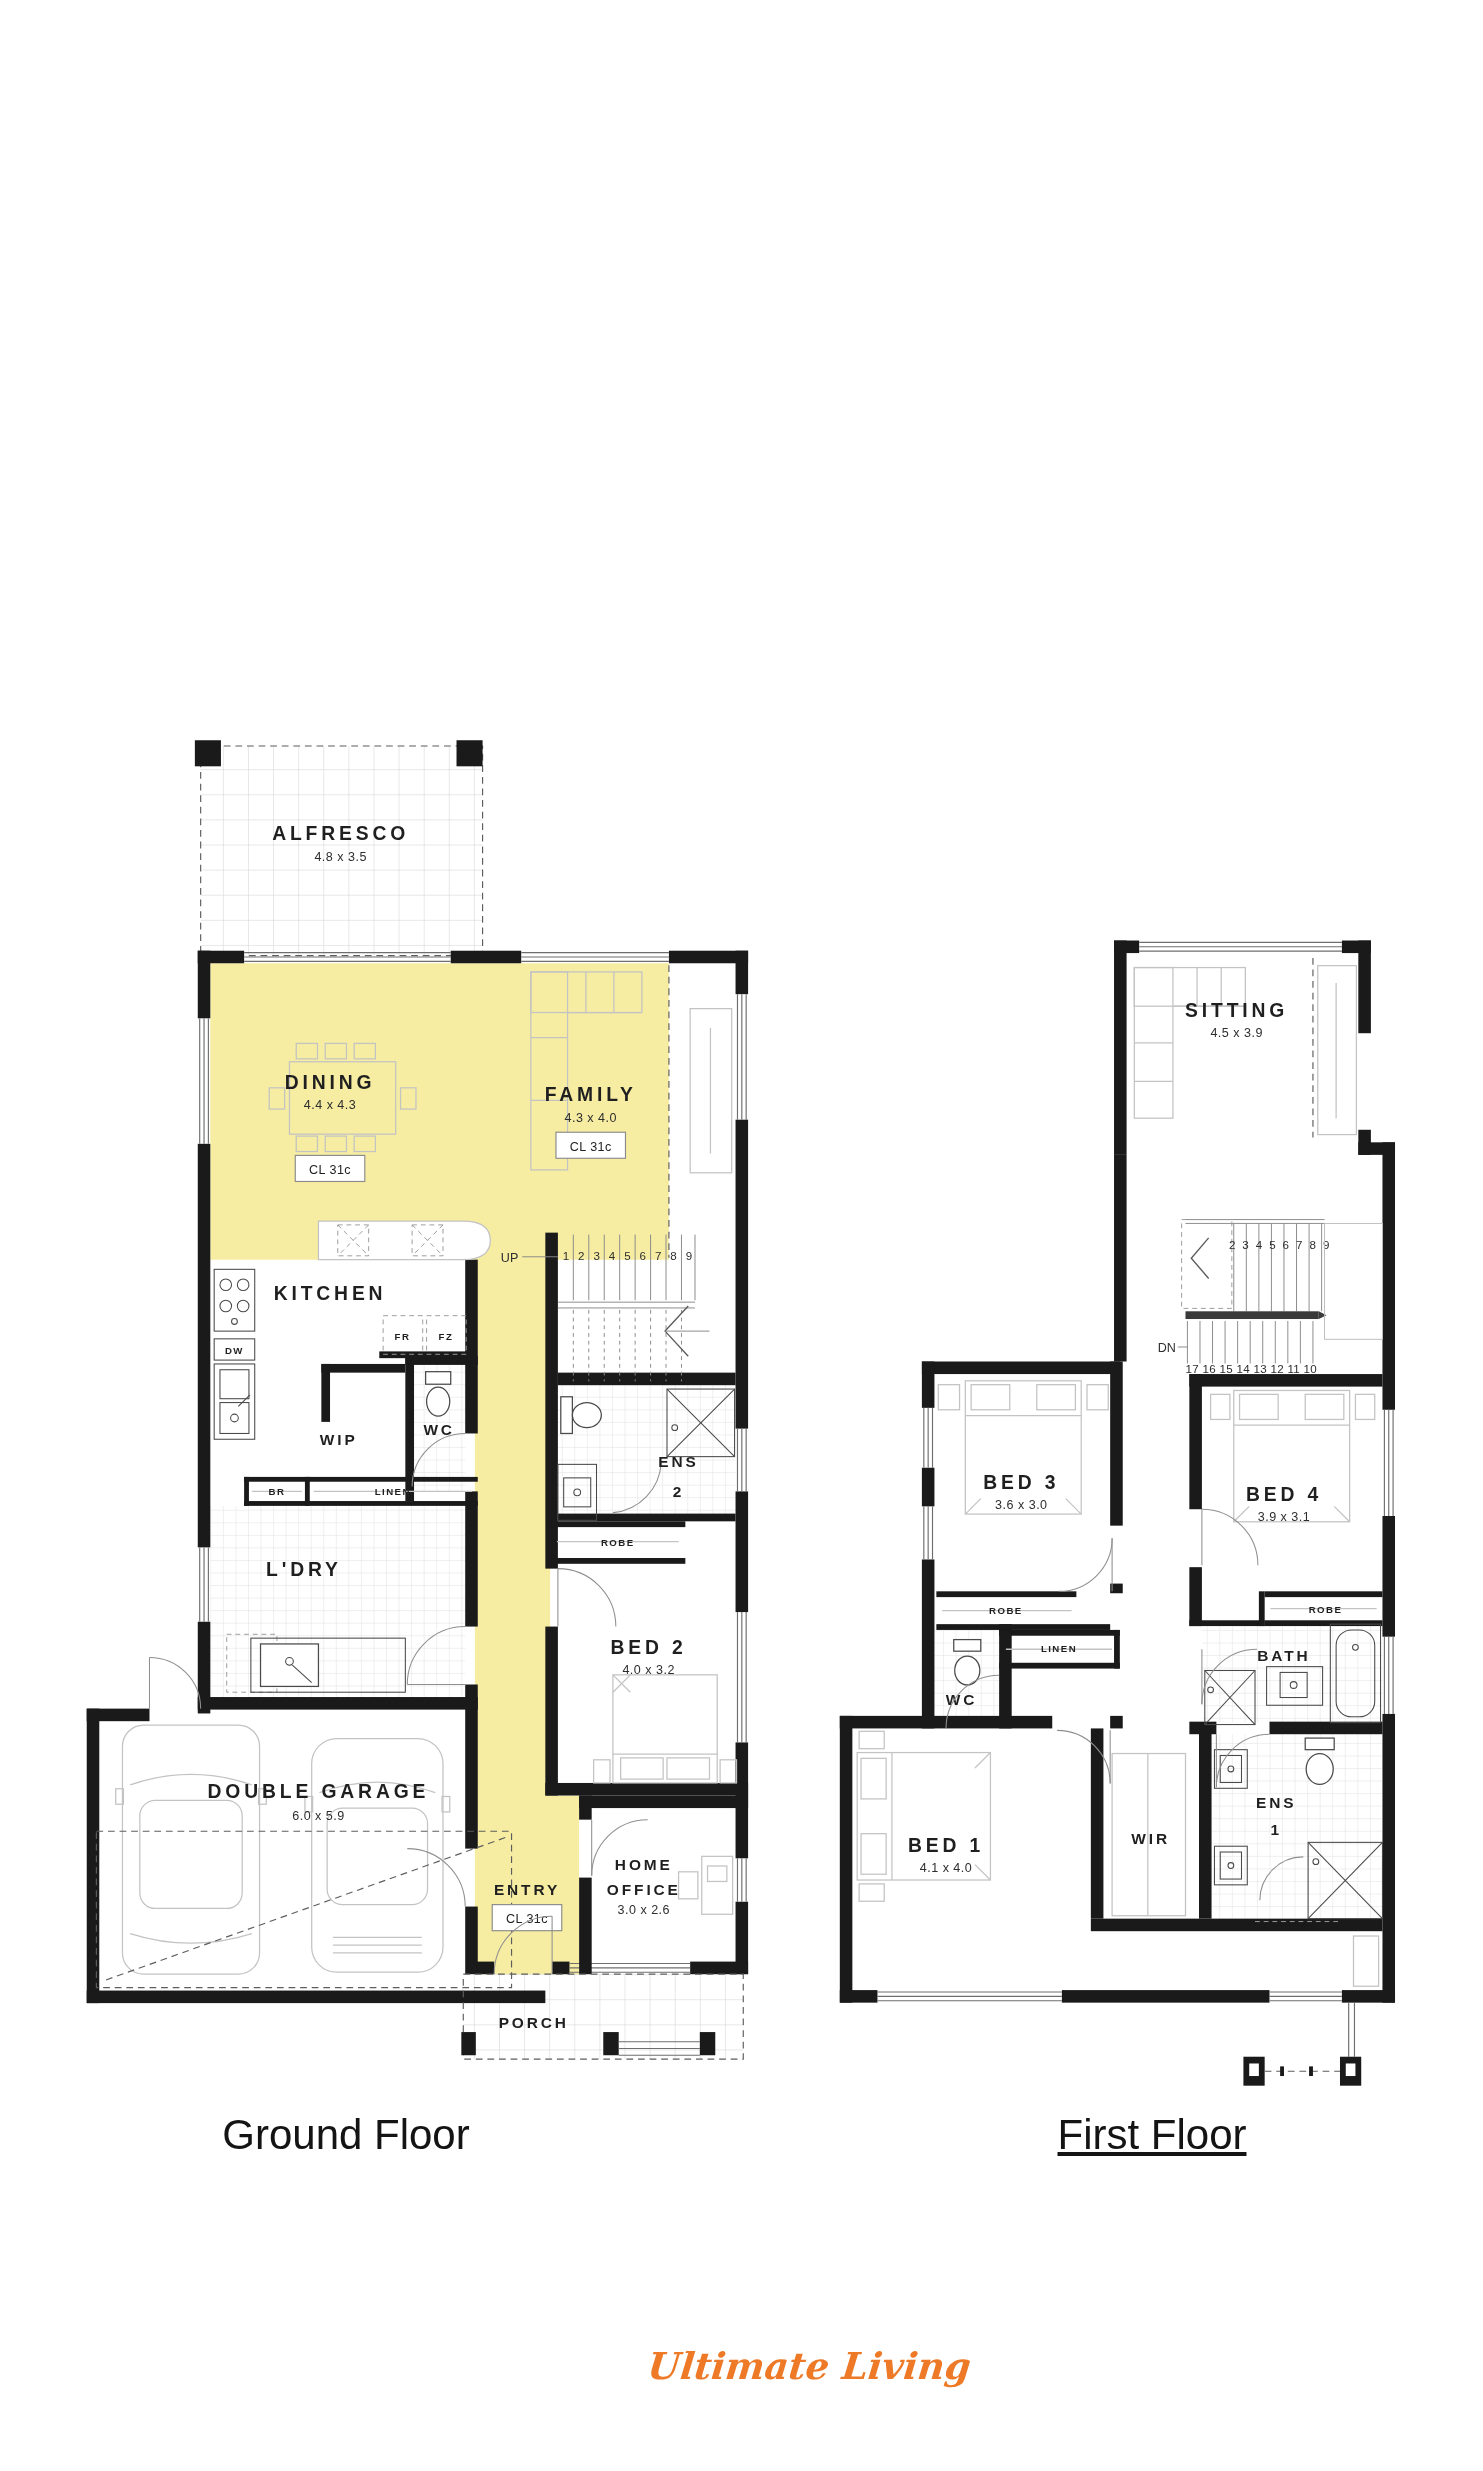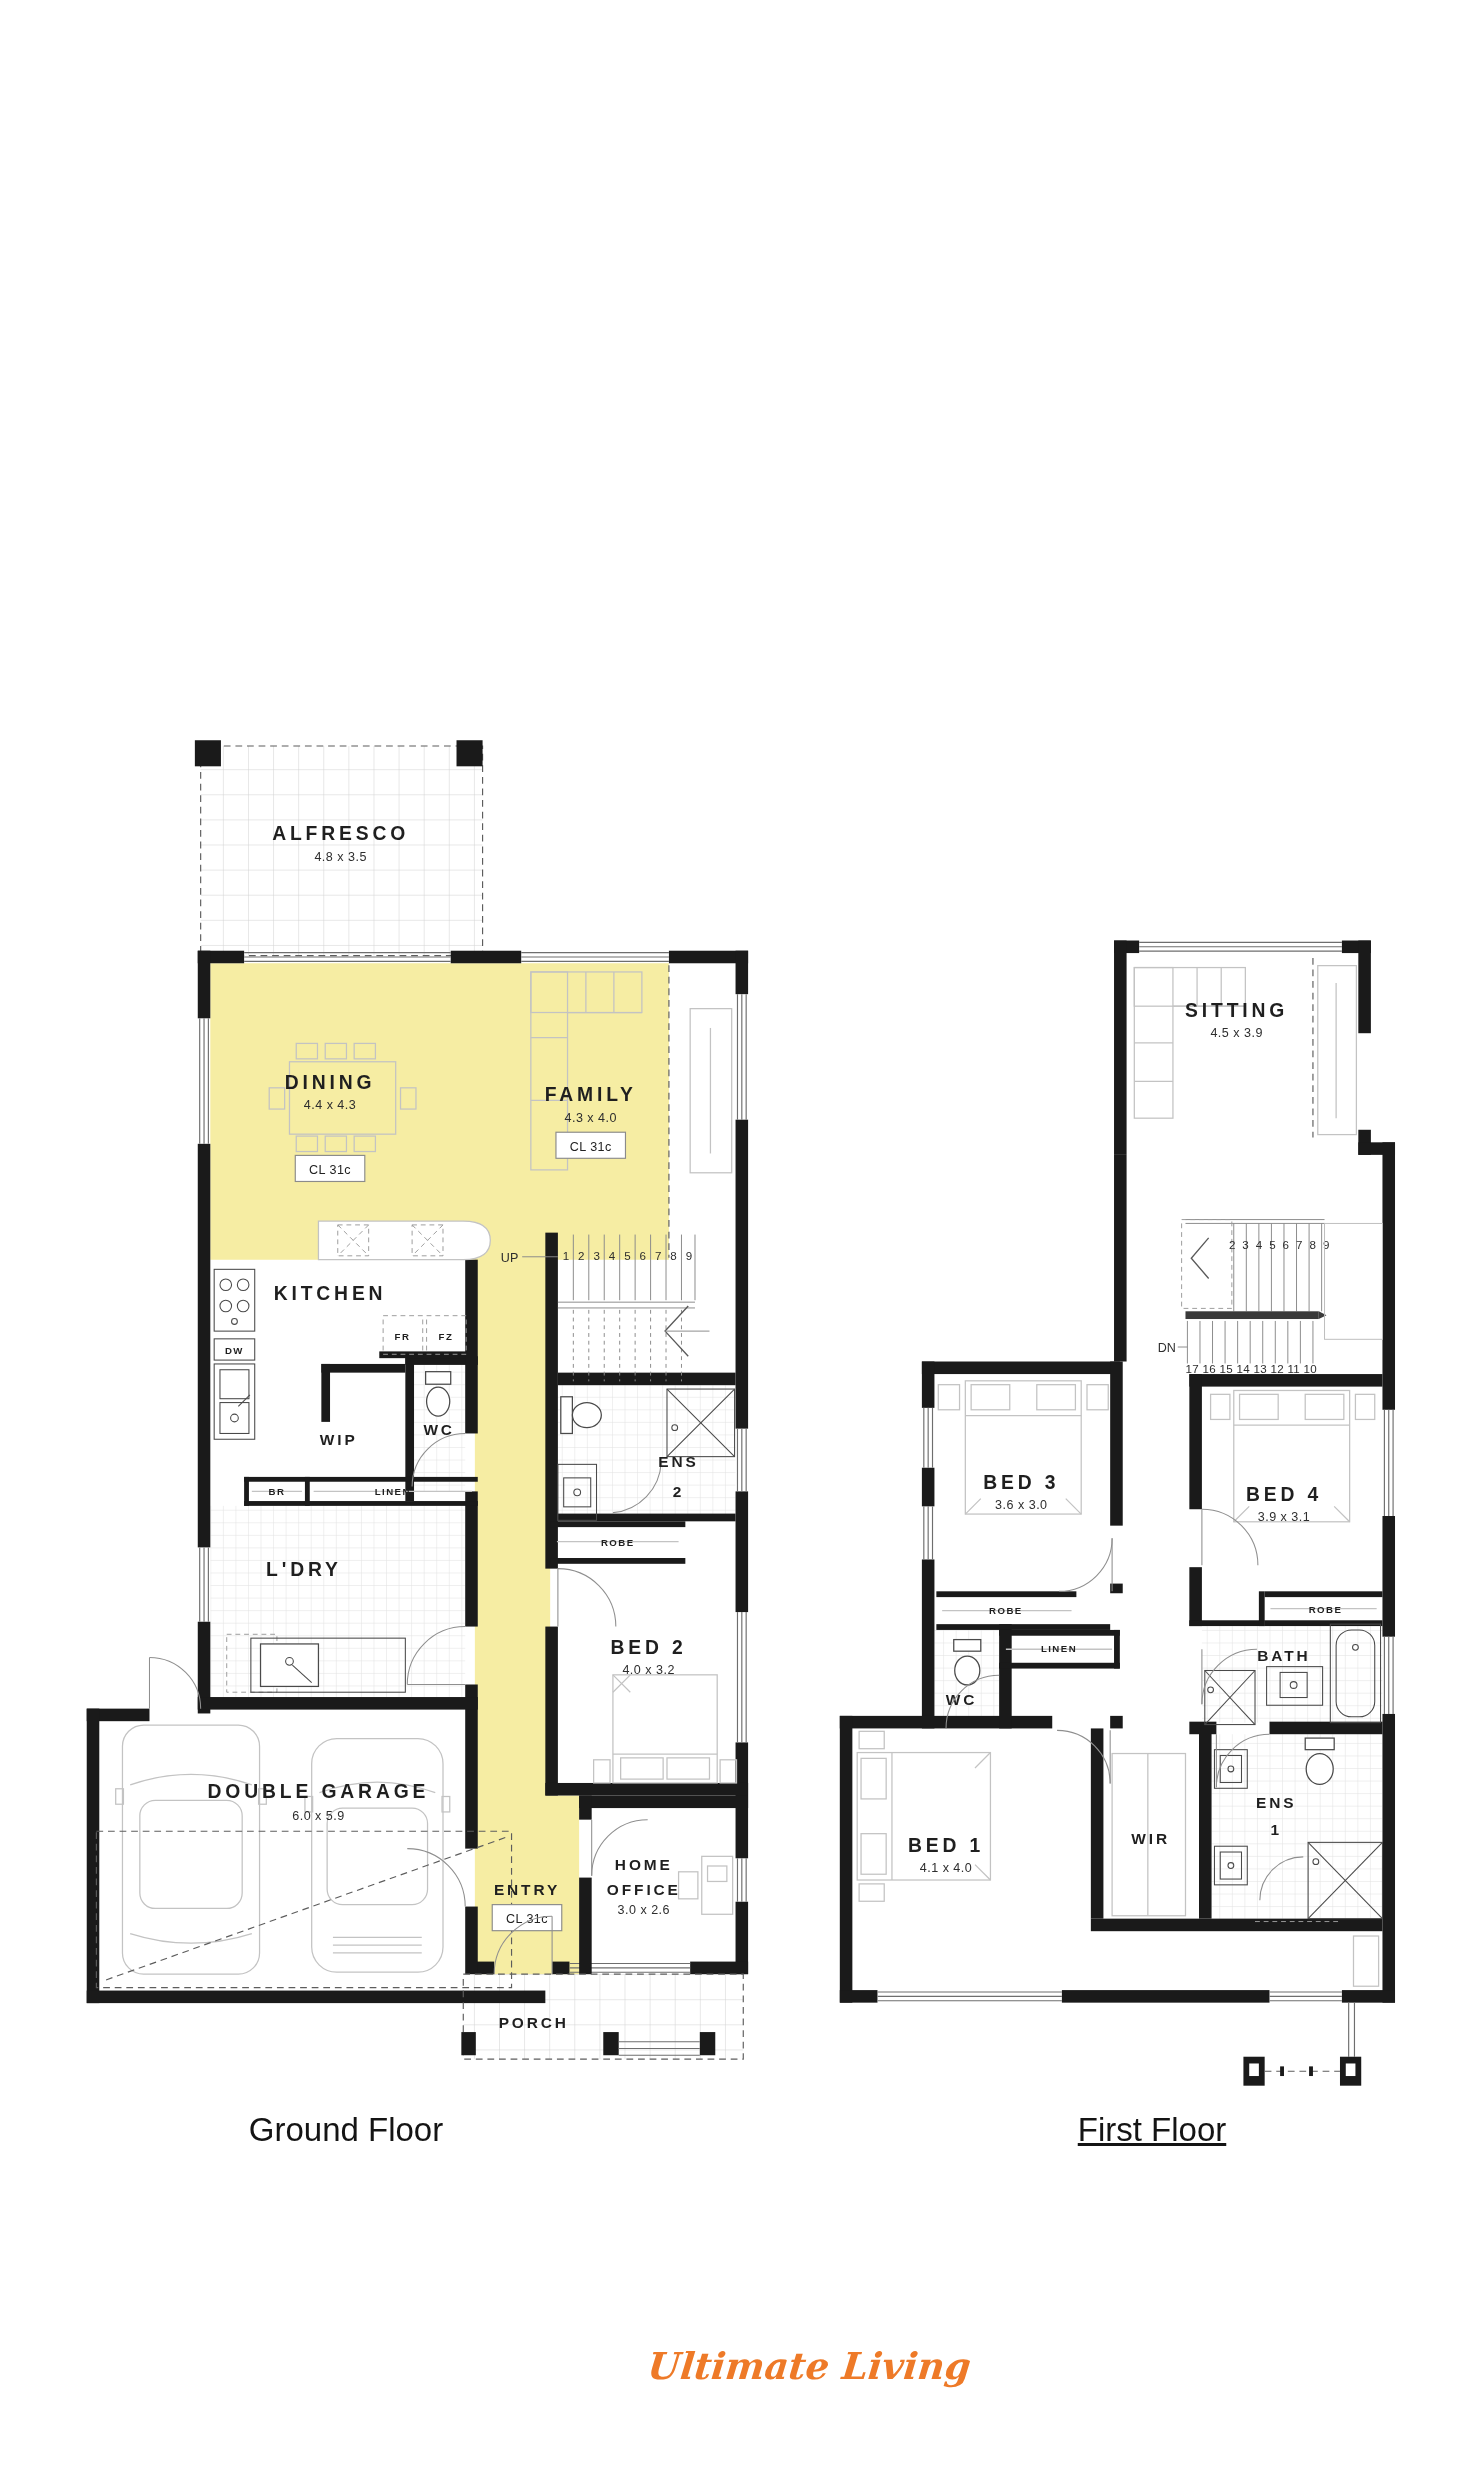--- a/index.html
+++ b/index.html
@@ -19,21 +19,21 @@
   .fix{fill:#fff;stroke:#4a4a4a;stroke-width:1.3;}
   .fixl{fill:none;stroke:#4a4a4a;stroke-width:1.1;}
   .door{fill:none;stroke:#8f8f8f;stroke-width:1.1;}
   .dash{fill:none;stroke:#5d5d5d;stroke-width:1.2;stroke-dasharray:7 5;}
   .dashg{fill:none;stroke:#9a9a9a;stroke-width:1;stroke-dasharray:5 4;}
   .win{stroke:#6e6e6e;stroke-width:1.2;}
   .tread{stroke:#8a8a8a;stroke-width:1;}
   .treadD{stroke:#8a8a8a;stroke-width:1;stroke-dasharray:4 4;}
   .clb{fill:#ffffff;stroke:#8b8b8b;stroke-width:1.2;}
   .clt{font-size:13px;letter-spacing:0.5px;text-anchor:middle;fill:#222;}
-  .caption{position:absolute;font-size:33px;color:#141414;width:348px;text-align:center;}
+  .caption{position:absolute;font-size:42px;color:#141414;width:348px;text-align:center;}
   #brand{position:absolute;left:573px;top:2344px;width:473px;text-align:center;
          font-family:"DejaVu Serif",serif;font-style:italic;font-weight:bold;
          font-size:37px;color:#ee7a28;transform:skewX(-6deg);}
 </style>
 </head>
 <body>
 
 <div id="page">
 
 <svg style="left:72px;top:719px;" width="686" height="1371" viewBox="0 0 710 1420">

